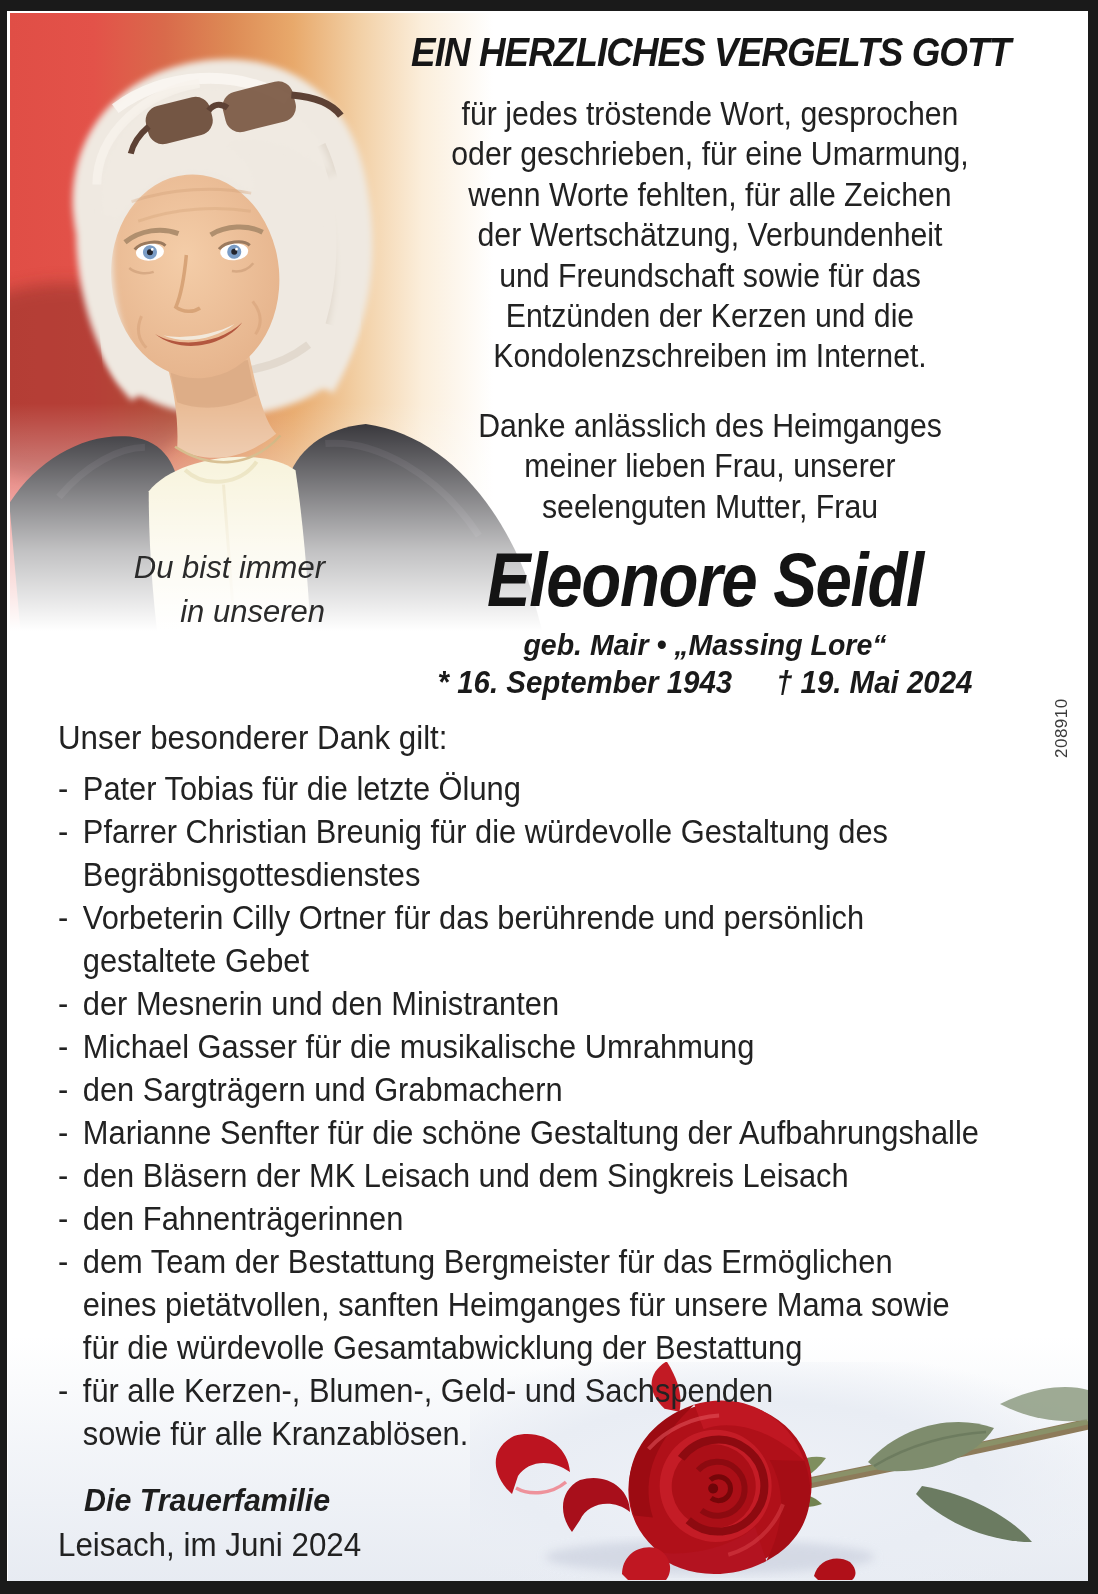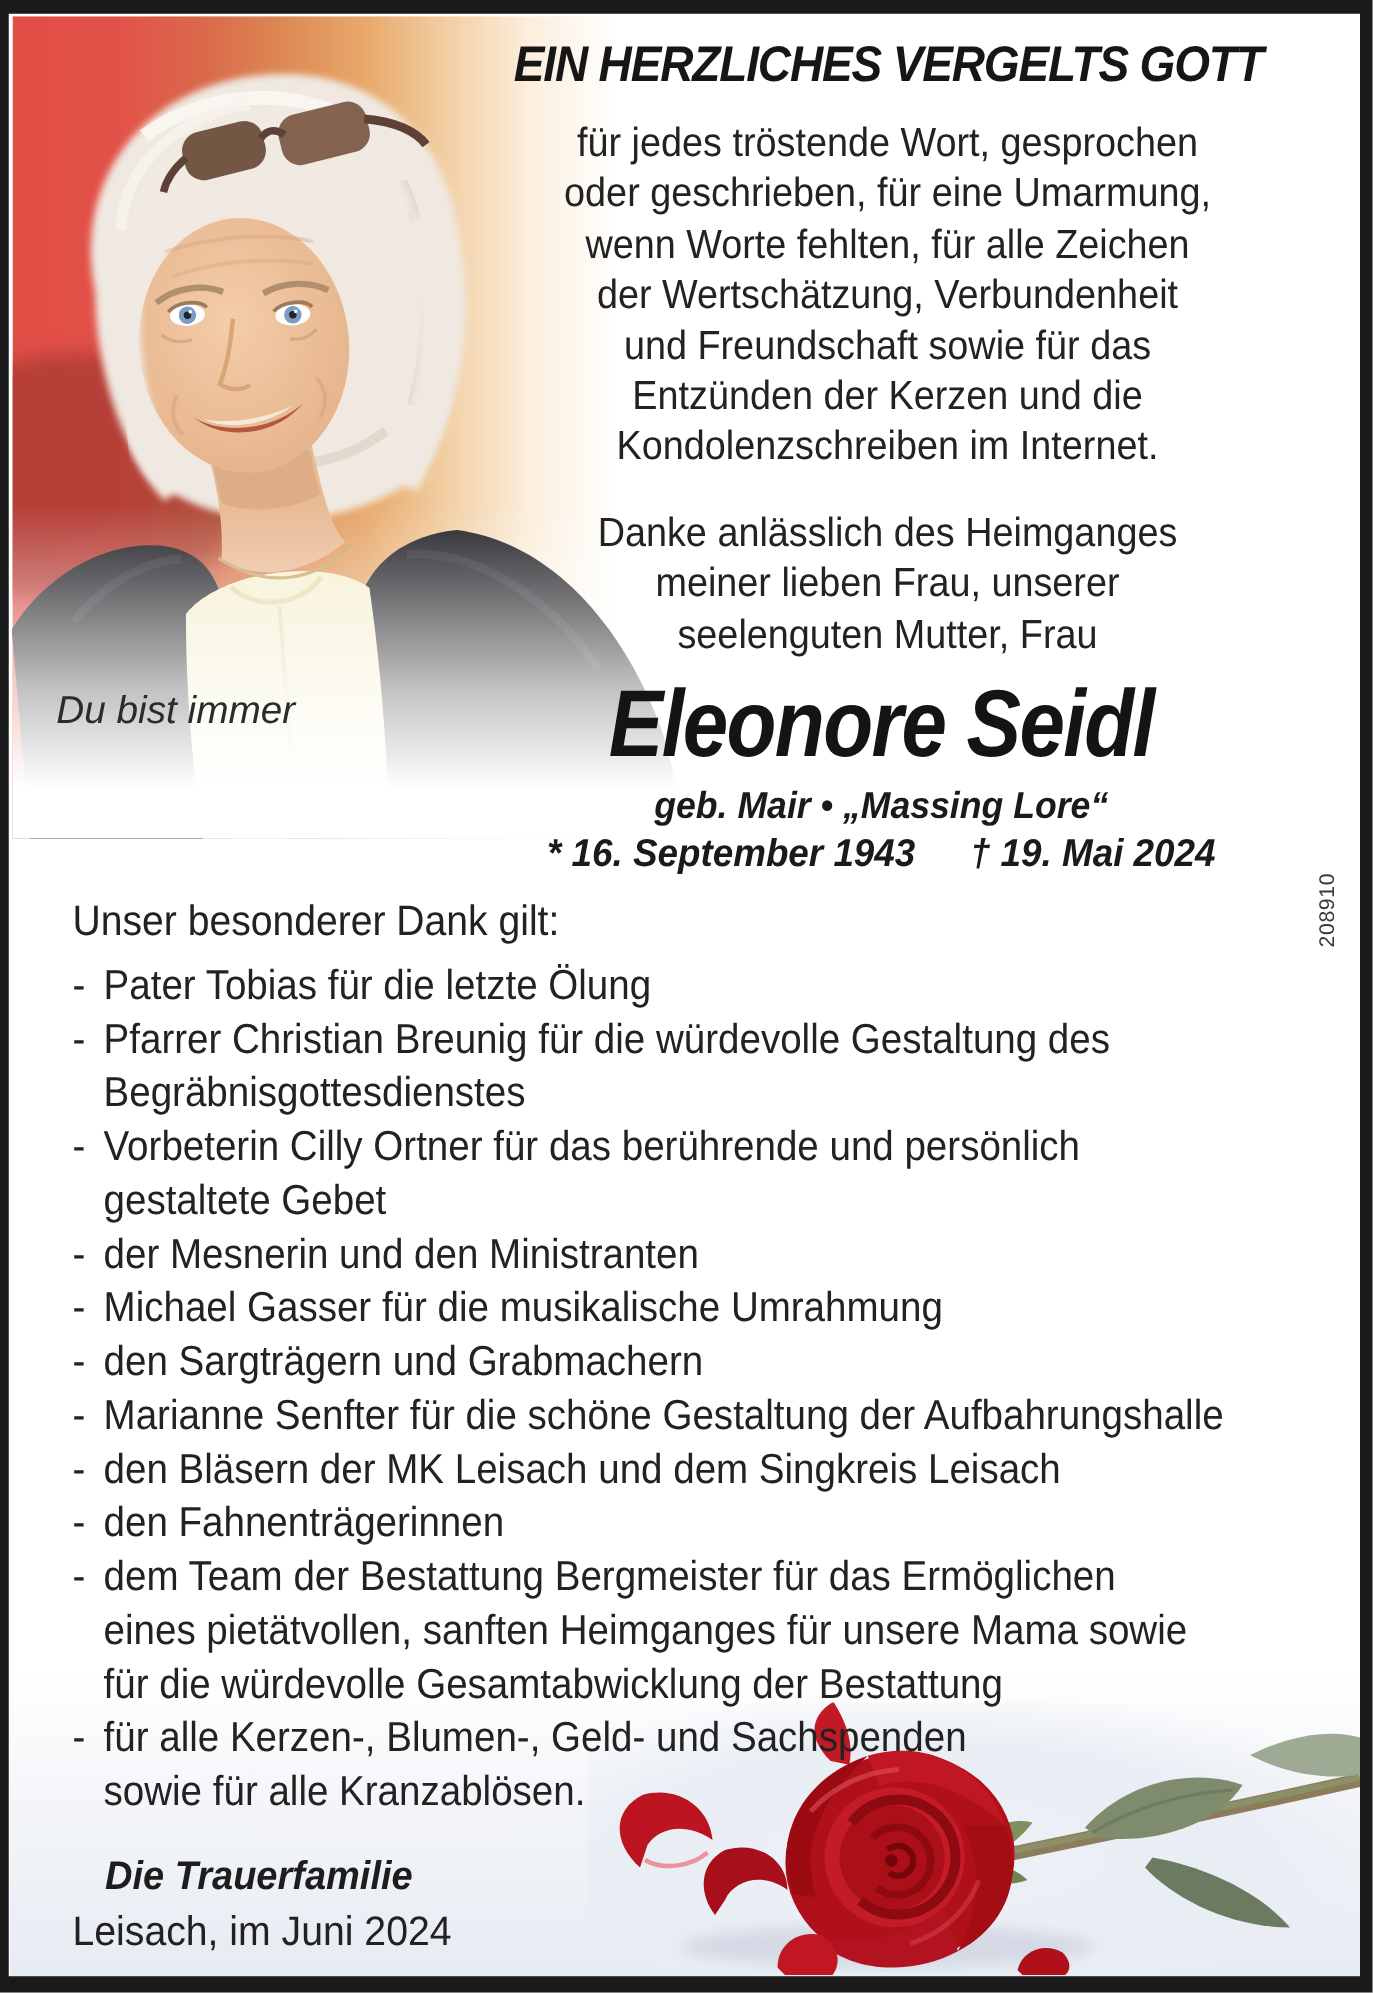--- a/index.html
+++ b/index.html
@@ -50,21 +50,21 @@
     transform:scaleX(0.95);transform-origin:center top;
   }
   .dates{
     left:380px;top:665px;width:650px;
     display:flex;justify-content:center;gap:46px;
     font-size:31px;font-weight:bold;font-style:italic;color:#1a1a1a;white-space:nowrap;
     transform:scaleX(0.95);transform-origin:center top;
   }
   .du-bist{
     left:45px;top:546px;width:280px;z-index:3;
-    font-size:31px;line-height:44px;font-style:italic;color:#2b2b2b;text-align:left;
+    font-size:31px;line-height:44px;font-style:italic;color:#2b2b2b;text-align:right;
   }
   .refnum{
     left:1052px;top:666px;height:92px;z-index:3;
     writing-mode:vertical-rl;transform:rotate(180deg);
     font-size:17px;color:#3a3a3a;letter-spacing:0.5px;
   }
   .thanks{left:58px;top:716px;width:1050px;}
   .thanks-heading{font-size:34px;line-height:42px;color:#222;margin-bottom:9px;white-space:nowrap;}
   .item{display:flex;font-size:33.5px;line-height:43px;color:#222;}
   .dash{width:27px;flex:0 0 27px;}
@@ -219,20 +219,21 @@
       <path d="M 42 132 C 20 112 20 86 44 74 C 72 66 98 84 100 110 C 80 96 58 99 48 114 Z" fill="#bc1420"></path>
       <path d="M 46 126 C 60 134 82 132 96 120" stroke="#ef7b84" stroke-width="3.5" fill="none" opacity="0.8"></path>
       <path d="M 102 170 C 88 152 90 128 110 118 C 136 110 160 126 160 150 C 142 136 118 141 110 158 Z" fill="#a80f1b"></path>
       <path d="M 152 212 C 152 194 168 182 186 186 C 200 192 204 208 196 218 L 158 218 Z" fill="#c01722"></path>
       <path d="M 344 214 C 348 198 366 192 380 200 C 388 208 386 215 382 218 L 348 218 Z" fill="#b01019"></path>
     </svg>
   </div>
 
   <div class="txt du-bist">
     <div>Du bist immer</div>
+    <div>in unseren</div>
   </div>
 
   <div class="txt title center">EIN HERZLICHES VERGELTS GOTT</div>
 
   <div class="txt intro center cond">
     <div>für jedes tröstende Wort, gesprochen</div>
     <div>oder geschrieben, für eine Umarmung,</div>
     <div>wenn Worte fehlten, für alle Zeichen</div>
     <div>der Wertschätzung, Verbundenheit</div>
     <div>und Freundschaft sowie für das</div>

